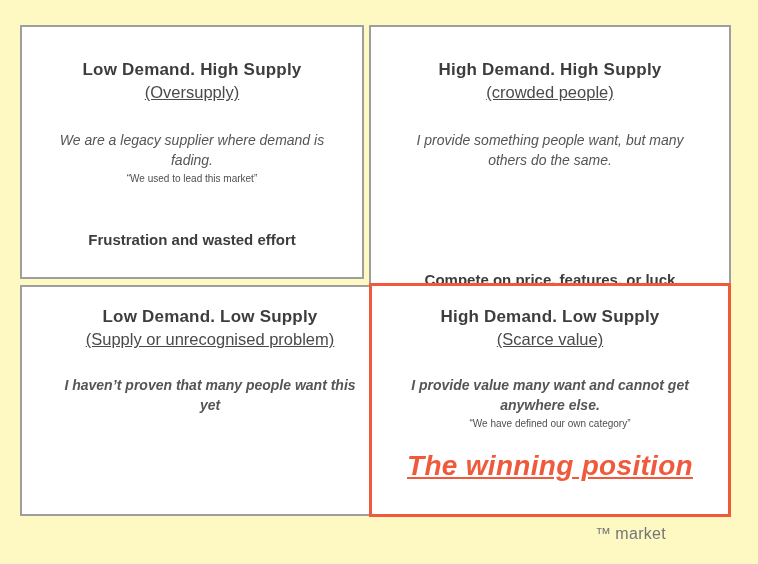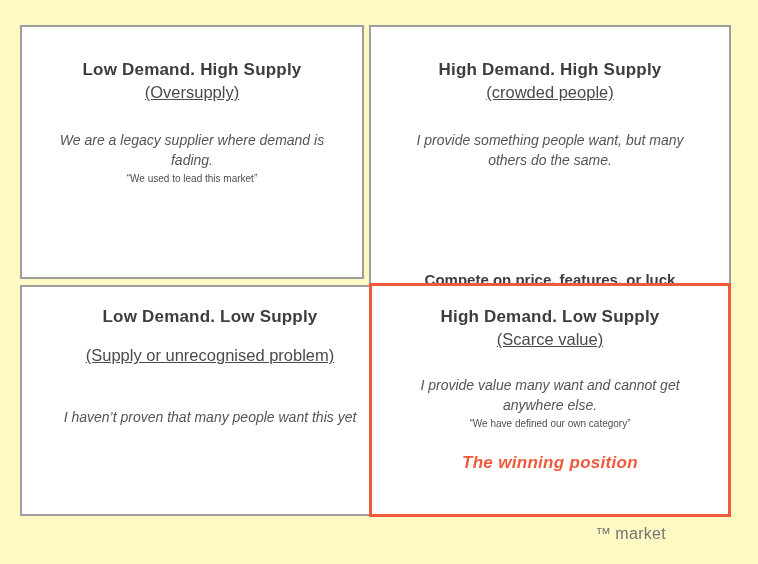--- a/index.html
+++ b/index.html
@@ -19,22 +19,22 @@
     border: 2px solid var(--border-gray);
     background: #ffffff;
     display: flex;
     flex-direction: column;
     align-items: center;
     text-align: center;
   }
   .quad.highlight { border: 3px solid var(--accent); }
   #q1 { left: 20px;  top: 25px;  width: 344px; height: 254px; padding: 33px 14px 27px; }
   #q2 { left: 369px; top: 25px;  width: 362px; height: 294px; padding: 33px 14px 27px; }
-  #q3 { left: 20px;  top: 285px; width: 380px; height: 231px; padding: 20px 14px 27px; gap: 16px; }
-  #q4 { left: 369px; top: 283px; width: 362px; height: 234px; padding: 21px 14px 25px; }
+  #q3 { left: 20px;  top: 285px; width: 380px; height: 231px; padding: 20px 14px 27px; }
+  #q4 { left: 369px; top: 283px; width: 362px; height: 234px; padding: 21px 14px 15px; }
   .q-title {
     font-weight: bold;
     font-size: 17px;
     color: #3d3d3d;
     letter-spacing: 0.2px;
     line-height: 1.2;
   }
   .q-subtitle {
     font-size: 16.5px;
     color: #4a4a4a;
@@ -43,42 +43,43 @@
     text-decoration: underline;
   }
   .q-statement {
     font-style: italic;
     font-size: 14px;
     color: #555555;
     line-height: 1.45;
     max-width: 305px;
     margin-top: 27px;
   }
-  #q3 .q-statement, #q4 .q-statement { margin-top: 25px; }
+  #q3 .q-statement, #q4 .q-statement { margin-top: 25px; font-weight: bold; }
   .q-quote {
     font-size: 10px;
     color: #4f4f4f;
     line-height: 1.4;
     max-width: 320px;
     margin-top: 1px;
   }
   .q-outcome {
     margin-top: auto;
     font-weight: bold;
     font-size: 15px;
     color: #3d3d3d;
     line-height: 1.35;
     max-width: 315px;
   }
   .q-outcome.win {
     font-style: italic;
-    font-size: 17px;
+    font-size: 28px;
     color: var(--accent);
     letter-spacing: 0.3px;
     padding-bottom: 14px;
+    text-decoration: underline;
   }
   .footer {
     position: absolute;
     left: 595px;
     top: 525px;
     font-size: 16px;
     color: #757575;
     letter-spacing: 0.3px;
     display: flex;
     align-items: baseline;
@@ -89,20 +90,21 @@
 </head>
 <body>
 
 <div class="canvas" style="--accent: #F05A3C; --border-gray: #9E9E9E;">
 
   <div class="quad" id="q1">
     <div class="q-title">Low Demand. High Supply</div>
     <div class="q-subtitle">(Oversupply)</div>
     <div class="q-statement">We are a legacy supplier where demand is fading.</div>
     <div class="q-quote">“We used to lead this market”</div>
+    <div class="q-outcome">Frustration and wasted effort</div>
   </div>
 
   <div class="quad" id="q2">
     <div class="q-title">High Demand. High Supply</div>
     <div class="q-subtitle">(crowded people)</div>
     <div class="q-statement">I provide something people want, but many others do the same.</div>
     <div class="q-outcome">Compete on price, features, or luck</div>
   </div>
 
   <div class="quad" id="q3">

